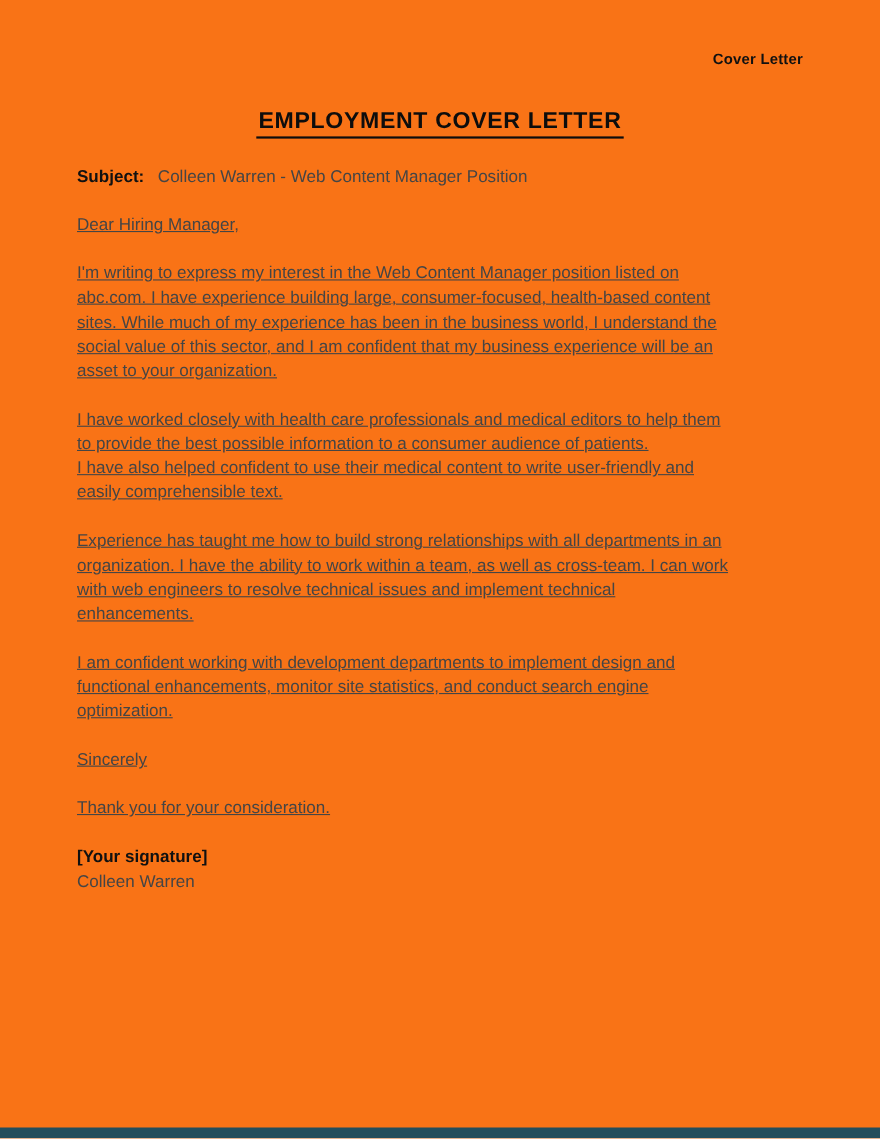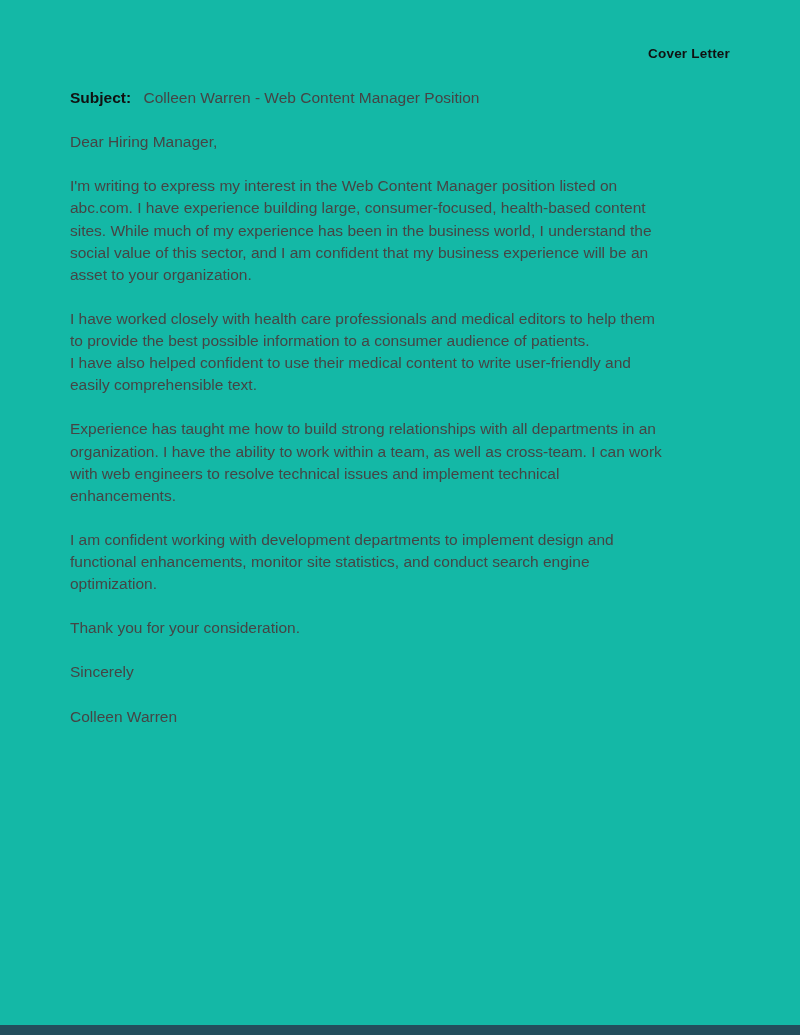--- a/index.html
+++ b/index.html
@@ -1,21 +1,21 @@
 <!DOCTYPE html>
 <html><head>
 <meta charset="utf-8">
 <style>
   * { margin: 0; padding: 0; box-sizing: border-box; }
   html, body { background: #ffffff; }
   .page {
     position: relative;
     width: 800px;
     height: 1035px;
-    background: #14b8a6;
+    background: #f97316;
     font-family: "Liberation Sans", sans-serif;
     overflow: hidden;
     margin: 0 auto;
   }
   .content {
     padding: 44px 70px 0 70px;
   }
   .header-label {
     text-align: right;
     font-size: 13.5px;
@@ -51,20 +51,21 @@
   .subject-value {
     color: #454545;
     margin-left: 8px;
   }
   .body-text {
     font-size: 15.5px;
     line-height: 22.1px;
     color: #454545;
     white-space: pre-line;
     margin-bottom: 22.1px;
+    text-decoration: underline;
   }
   .sig-block .sig-line {
     font-size: 15.5px;
     line-height: 22.1px;
     color: #454545;
   }
   .sig-block .sig-bold {
     font-weight: bold;
     color: #111111;
   }
@@ -78,20 +79,23 @@
   }
 </style>
 </head>
 <body>
 
 <div class="page">
   <div class="content">
 
     <div class="header-label">Cover Letter</div>
 
+    <div class="title-wrap">
+      <span class="page-title">EMPLOYMENT COVER LETTER</span>
+    </div>
 
     <div class="subject-line">
       <span class="subject-label">Subject:</span>
       <span class="subject-value">Colleen Warren - Web Content Manager Position</span>
     </div>
 
     <div class="body-text">Dear Hiring Manager,</div>
 
     <div class="body-text">I'm writing to express my interest in the Web Content Manager position listed on
 abc.com. I have experience building large, consumer-focused, health-based content
@@ -107,24 +111,25 @@
 
     <div class="body-text">Experience has taught me how to build strong relationships with all departments in an
 organization. I have the ability to work within a team, as well as cross-team. I can work
 with web engineers to resolve technical issues and implement technical
 enhancements.</div>
 
     <div class="body-text">I am confident working with development departments to implement design and
 functional enhancements, monitor site statistics, and conduct search engine
 optimization.</div>
 
+    <div class="body-text">Sincerely</div>
+
     <div class="body-text">Thank you for your consideration.</div>
 
-    <div class="body-text">Sincerely</div>
-
     <div class="sig-block">
+      <div class="sig-line sig-bold">[Your signature]</div>
       <div class="sig-line">Colleen Warren</div>
     </div>
 
   </div>
 
   <div class="footer-bar" style="background: rgb(35, 78, 92);"></div>
 </div>
 
 </body></html>

